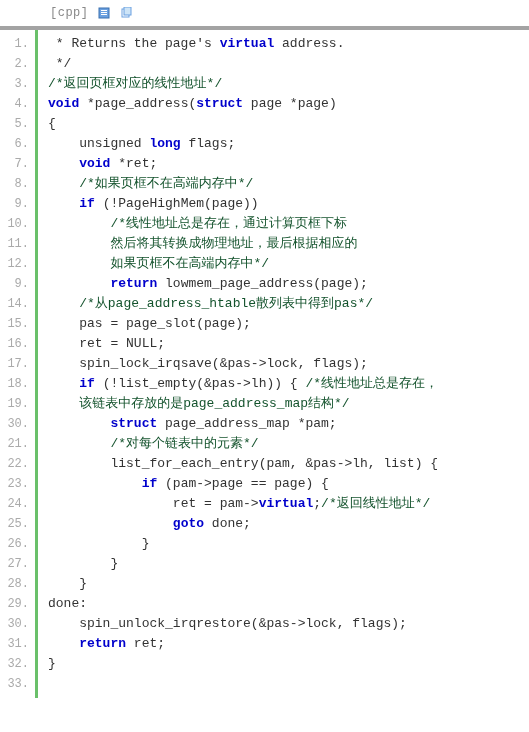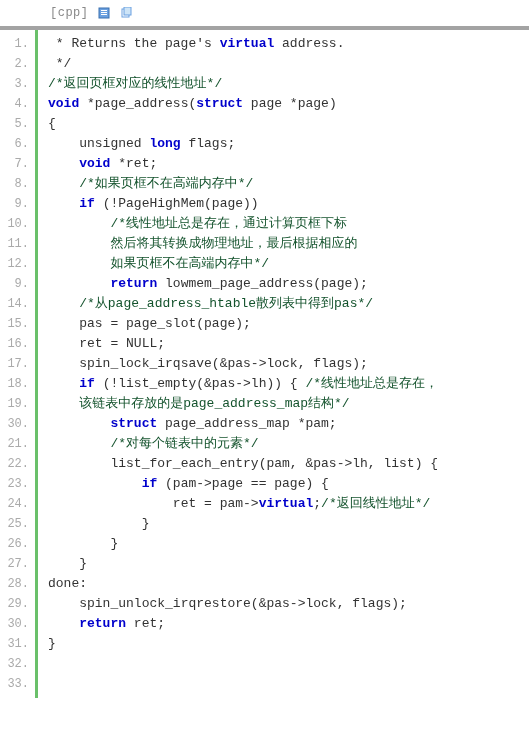--- a/index.html
+++ b/index.html
@@ -94,20 +94,21 @@
     <div class="line ind1"><span>pas = page_slot(page);</span></div>
     <div class="line ind1"><span>ret = NULL;</span></div>
     <div class="line ind1"><span>spin_lock_irqsave(&amp;pas-&gt;lock, flags);</span></div>
     <div class="line ind1"><span class="kw">if</span><span> (!list_empty(&amp;pas-&gt;lh)) { </span><span class="cm">/*线性地址总是存在，</span></div>
     <div class="line ind1 cm"><span>该链表中存放的是page_address_map结构*/</span></div>
     <div class="line ind2"><span class="kw">struct</span><span> page_address_map *pam;</span></div>
     <div class="line ind2 cm"><span>/*对每个链表中的元素*/</span></div>
     <div class="line ind2"><span>list_for_each_entry(pam, &amp;pas-&gt;lh, list) {</span></div>
     <div class="line ind3"><span class="kw">if</span><span> (pam-&gt;page == page) {</span></div>
     <div class="line ind4"><span>ret = pam-&gt;</span><span class="kw">virtual</span><span>;</span><span class="cm">/*返回线性地址*/</span></div>
+    <div class="line ind4"><span class="kw">goto</span><span> done;</span></div>
     <div class="line ind3"><span>}</span></div>
     <div class="line ind2"><span>}</span></div>
     <div class="line ind1"><span>}</span></div>
     <div class="line"><span>done:</span></div>
     <div class="line ind1"><span>spin_unlock_irqrestore(&amp;pas-&gt;lock, flags);</span></div>
     <div class="line ind1"><span class="kw">return</span><span> ret;</span></div>
     <div class="line"><span>}</span></div>
   </div>
 </div>
 

